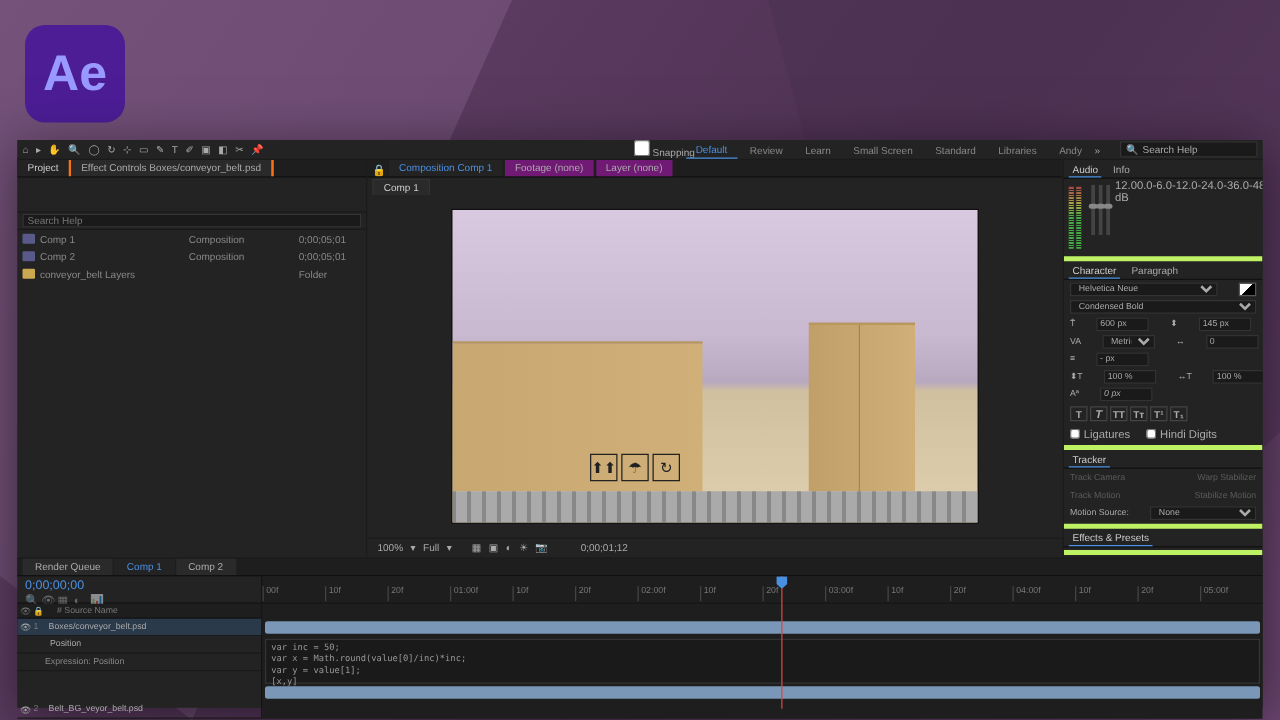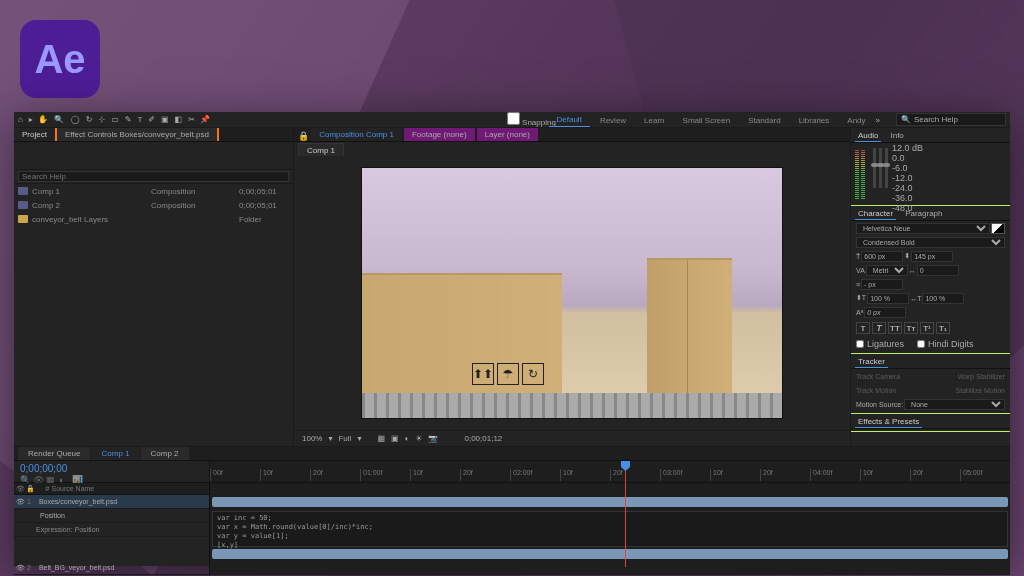--- a/index.html
+++ b/index.html
@@ -48,32 +48,32 @@
 .canvas{width:420px;height:250px;background:linear-gradient(to bottom,#d8c8e0 0%,#c8b8d0 40%,#b8a8c0 55%,#d0c0a0 58%,#e0d0b0 100%);position:relative;box-shadow:0 0 0 1px #111;overflow:hidden}
 .box1{position:absolute;left:0;bottom:25px;width:200px;height:120px;background:linear-gradient(to right,#c8a870 0%,#d0b078 100%);border-top:2px solid #b89860}
 .box2{position:absolute;right:50px;bottom:25px;width:85px;height:135px;background:linear-gradient(to right,#c0a068 0%,#d0b078 100%);border-top:2px solid #b89860}
 .box2::after{content:'';position:absolute;left:40px;top:0;bottom:0;width:1px;background:#a08850}
 .belt{position:absolute;bottom:0;left:0;right:0;height:25px;background:repeating-linear-gradient(90deg,#888 0,#888 3px,#aaa 3px,#aaa 12px)}
 .symbols{position:absolute;bottom:8px;left:110px;display:flex;gap:3px}
 .symbol{width:22px;height:22px;border:1.5px solid #222;display:flex;align-items:center;justify-content:center;font-size:12px;color:#222}
 .viewer-ctrl{height:16px;background:#232323;border-top:1px solid #1a1a1a;display:flex;align-items:center;gap:6px;padding:0 8px}
 .viewer-ctrl span{font-size:8px}
 .right-panel{width:160px;background:#232323;border-left:1px solid #1a1a1a;display:flex;flex-direction:column;overflow:hidden}
-.r-section{border-bottom:1px solid #bef264;padding:2px 0}
+.r-section{border-bottom:4px solid #bef264;padding:2px 0}
 .r-tabs{height:13px;display:flex;padding:0 4px;gap:6px;border-bottom:1px solid #111}
 .r-tab{font-size:8px;padding:1px 3px}
 .r-tab.active{border-bottom:1px solid #4a90e2;color:#ccc}
 .audio-meters{height:60px;display:flex;gap:2px;padding:4px;align-items:flex-end;justify-content:center}
 .meter{width:4px;height:50px;background:linear-gradient(to top,#4a4 0%,#4a4 50%,#aa4 70%,#a44 100%);position:relative}
 .meter::after{content:'';position:absolute;inset:0;background:repeating-linear-gradient(to top,transparent 0,transparent 1px,#232323 1px,#232323 2px)}
-.db-labels{display:flex;flex-direction:column;height:50px;font-size:6px;color:#666}
+.db-labels{display:flex;flex-direction:row;height:50px;font-size:6px;color:#666}
 .knobs{height:50px;display:flex;gap:3px;padding:4px;align-items:center;justify-content:center}
 .knob{width:3px;height:40px;background:#444;position:relative}
 .knob::after{content:'';position:absolute;left:-2px;top:15px;width:7px;height:4px;background:#888;border-radius:2px}
-.char-row{display:flex;align-items:center;gap:1px;padding:2px 5px;height:14px}
+.char-row{display:flex;align-items:center;gap:17px;padding:2px 5px;height:14px}
 .char-row span{font-size:7px}
 .char-row select,.char-row input{background:#1a1a1a;border:1px solid #333;height:11px;font-size:7px;color:#aaa;padding:0 2px}
 .swatch{width:14px;height:11px;background:linear-gradient(135deg,#fff 50%,#000 50%);border:1px solid #555}
 .btns{display:flex;gap:2px;padding:3px 5px}
 .tbtn{width:14px;height:12px;border:1px solid #444;display:flex;align-items:center;justify-content:center;font-size:8px;font-weight:bold}
 .chk{display:flex;align-items:center;gap:3px;padding:2px 5px;font-size:7px}
 .chk input{width:8px;height:8px}
 .timeline{height:120px;background:#232323;border-top:1px solid #1a1a1a;display:flex;flex-direction:column}
 .tl-tabs{height:14px;display:flex;align-items:flex-end;background:#1e1e1e;padding-left:4px;gap:1px;border-bottom:1px solid #111}
 .tl-tab{padding:2px 10px;font-size:8px;background:#2a2a2a}

